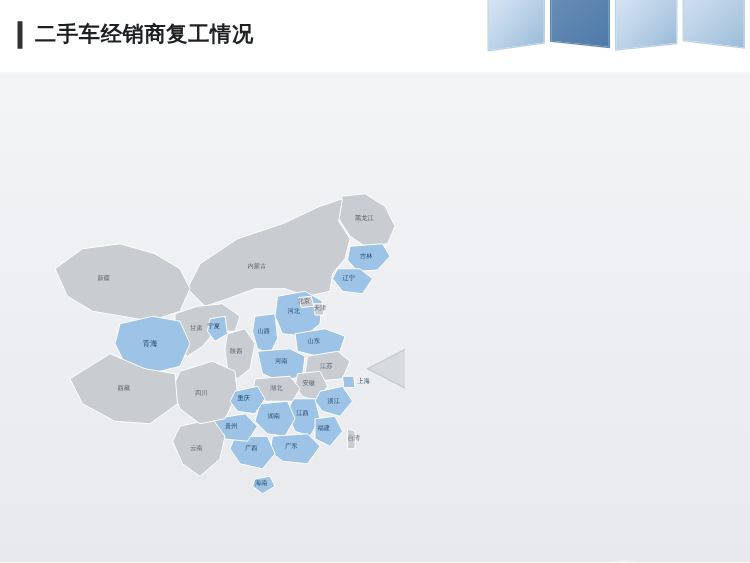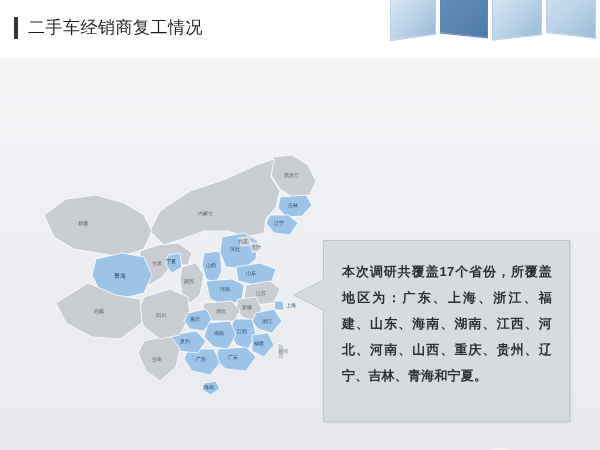--- a/index.html
+++ b/index.html
@@ -29,21 +29,21 @@
   .header-accent {
     position: absolute;
     left: 14px; top: 17px;
     width: 4px; height: 22px;
     background: #2f3438;
   }
   .header-title {
     position: absolute;
     left: 28px; top: 16px;
     font-size: 17px;
-    font-weight: normal;
+    font-weight: bold;
     color: #1d2023;
     letter-spacing: 0.5px;
     white-space: nowrap;
   }
 
   
   .cube {
     position: absolute;
     border: 1px solid #b9cfe4;
     background: linear-gradient(135deg, #dfeaf5 0%, #bcd3e8 55%, #9dbcd8 100%);
@@ -251,23 +251,20 @@
       <div class="prov-label hl" style="left:140px;top:186px;">贵州</div>
       <div class="prov-label" style="left:112px;top:204px;">云南</div>
       <div class="prov-label" style="left:116px;top:160px;">四川</div>
       <div class="prov-label hl" style="left:150px;top:164px;">重庆</div>
       <div class="prov-label" style="left:54px;top:156px;">西藏</div>
       <div class="prov-label" style="left:238px;top:196px;">台湾</div>
     </div>
 
     <div class="callout-tail-b"></div>
     <div class="callout-tail"></div>
-    <div class="callout">
-      <div class="callout-text">本次调研共覆盖17个省份，所覆盖地区为：广东、上海、浙江、福建、山东、海南、湖南、江西、河北、河南、山西、重庆、贵州、辽宁、吉林、青海和宁夏。</div>
-    </div>
 
     <div class="watermark">
       <div class="wm-circle"></div>
 
     </div>
 
   </div>
 </div>
 
 </body></html>

